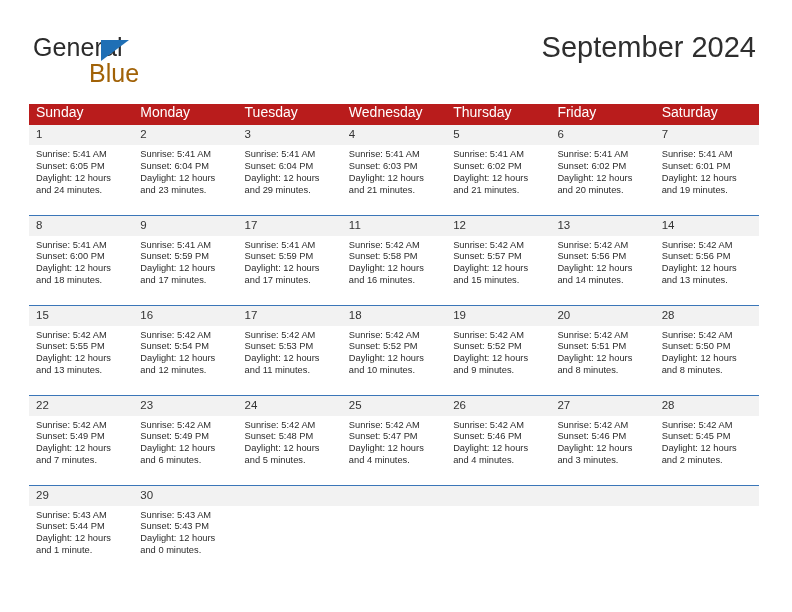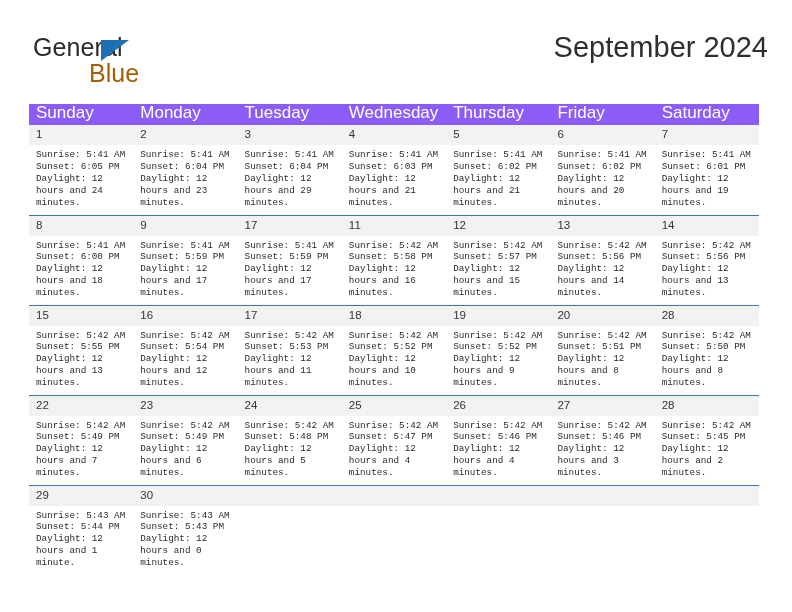--- a/index.html
+++ b/index.html
@@ -52,21 +52,21 @@
   .logo-blue {
     position: absolute;
     left: 56px;
     top: 26px;
     font-size: 25px;
     color: #a16207;
     font-family: "Liberation Sans", sans-serif;
   }
   .title-block {
     position: absolute;
-    right: 24px;
+    right: 36px;
     top: 30px;
     text-align: right;
   }
   .cal-title {
     font-size: 29px;
     color: #2e2e2e;
     line-height: 34px;
     white-space: nowrap;
   }
   .cal-subtitle {
@@ -82,23 +82,23 @@
     position: absolute;
     left: 29px;
     top: 104px;
     width: 730px;
     border-collapse: collapse;
     table-layout: fixed;
   }
   .calendar col { width: 104.28px; }
 
   thead th {
-    background: #8b5cf6;
+    background: #b91c1c;
     color: #ffffff;
-    font-size: 17px;
+    font-size: 14px;
     font-weight: normal;
     text-align: left;
     padding: 0 0 4px 7px;
     height: 21px;
     line-height: 13px;
   }
 
   tbody tr.week { }
   tbody td {
     vertical-align: top;
@@ -117,21 +117,20 @@
     line-height: 13px;
     padding: 3px 0 4px 7px;
     height: 20px;
   }
   td.empty .daynum { background: #f2f2f2; }
   .info {
     padding: 4px 6px 0 7px;
     font-size: 9.3px;
     color: #2b2b2b;
     line-height: 11.9px;
-    font-family: Liberation Mono, monospace;
   }
   .info div { white-space: nowrap; }
   .info .wrap { white-space: normal; }
 </style>
 </head>
 <body>
 
 <div class="page">
 
   <div class="top">

